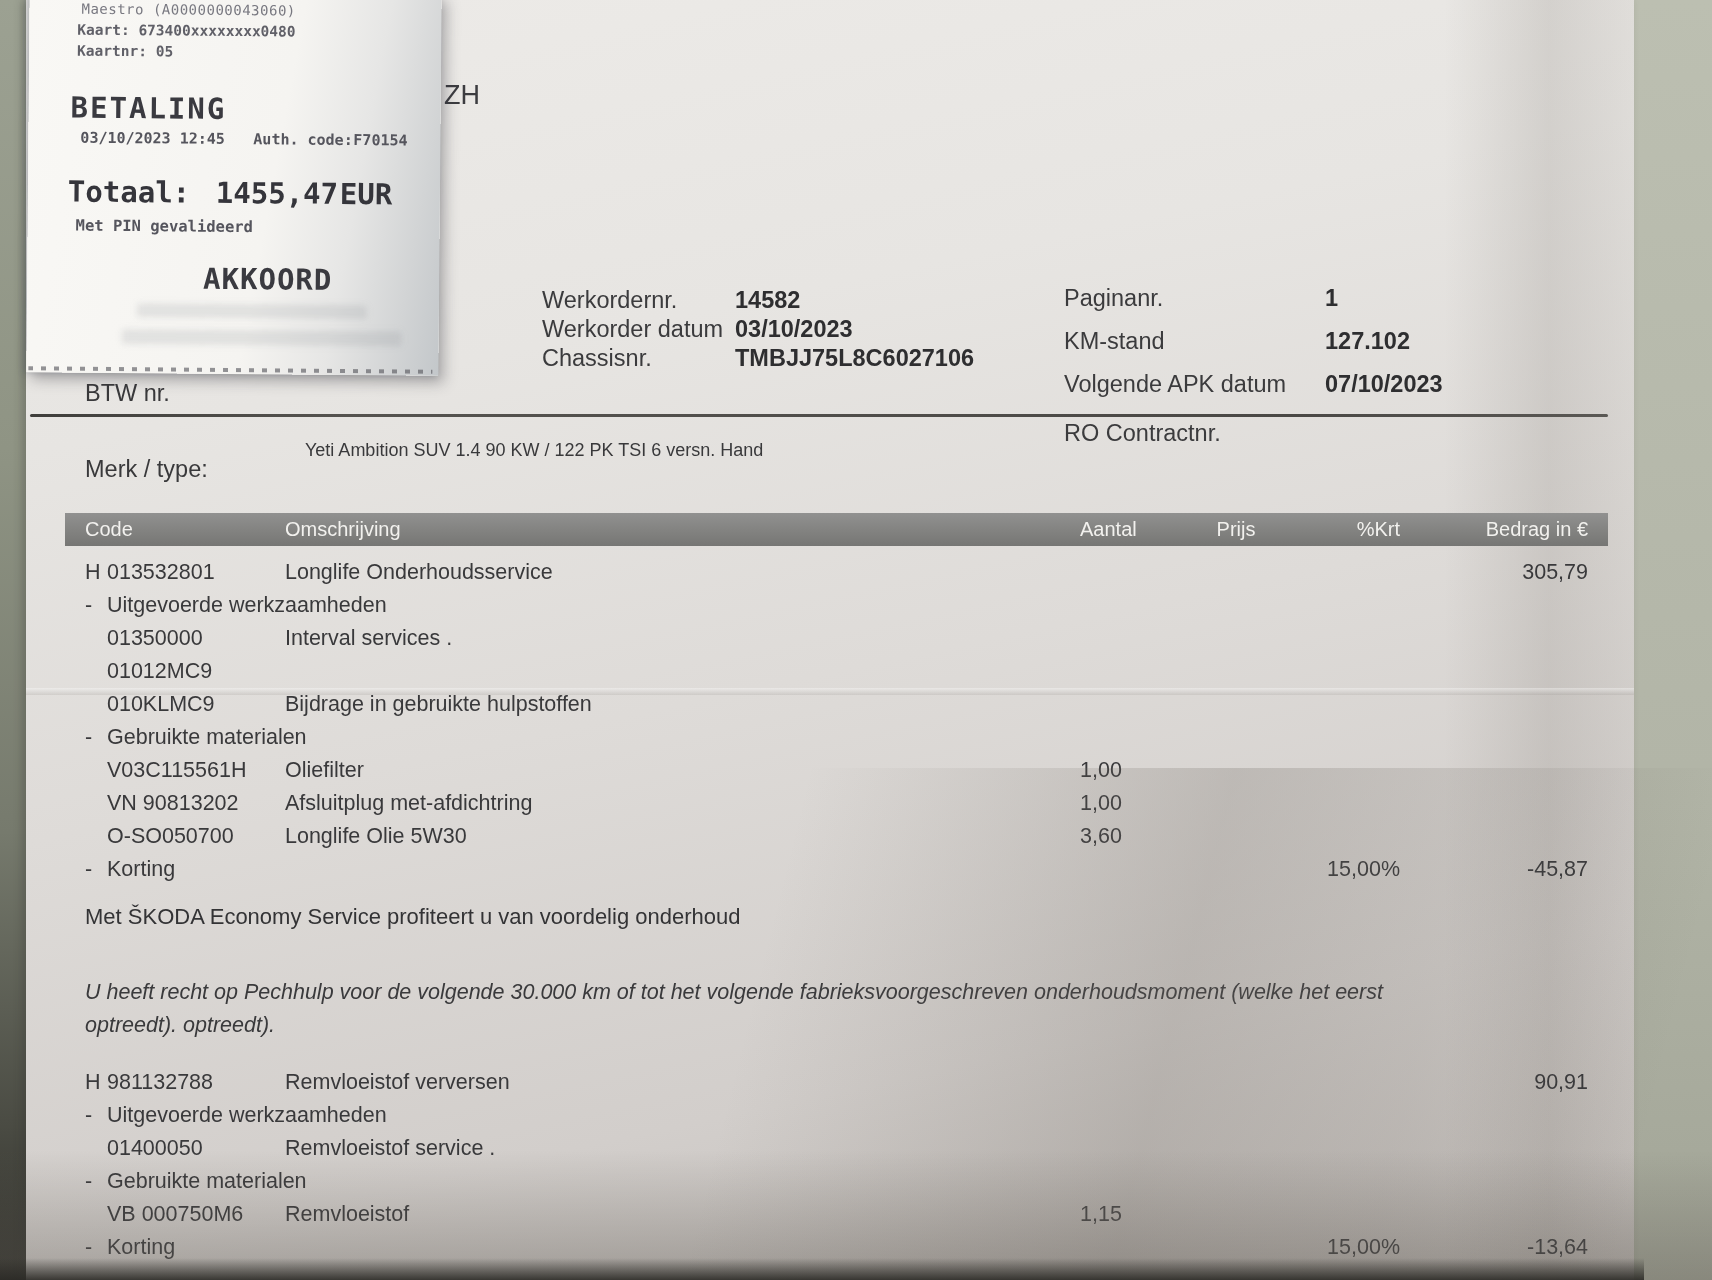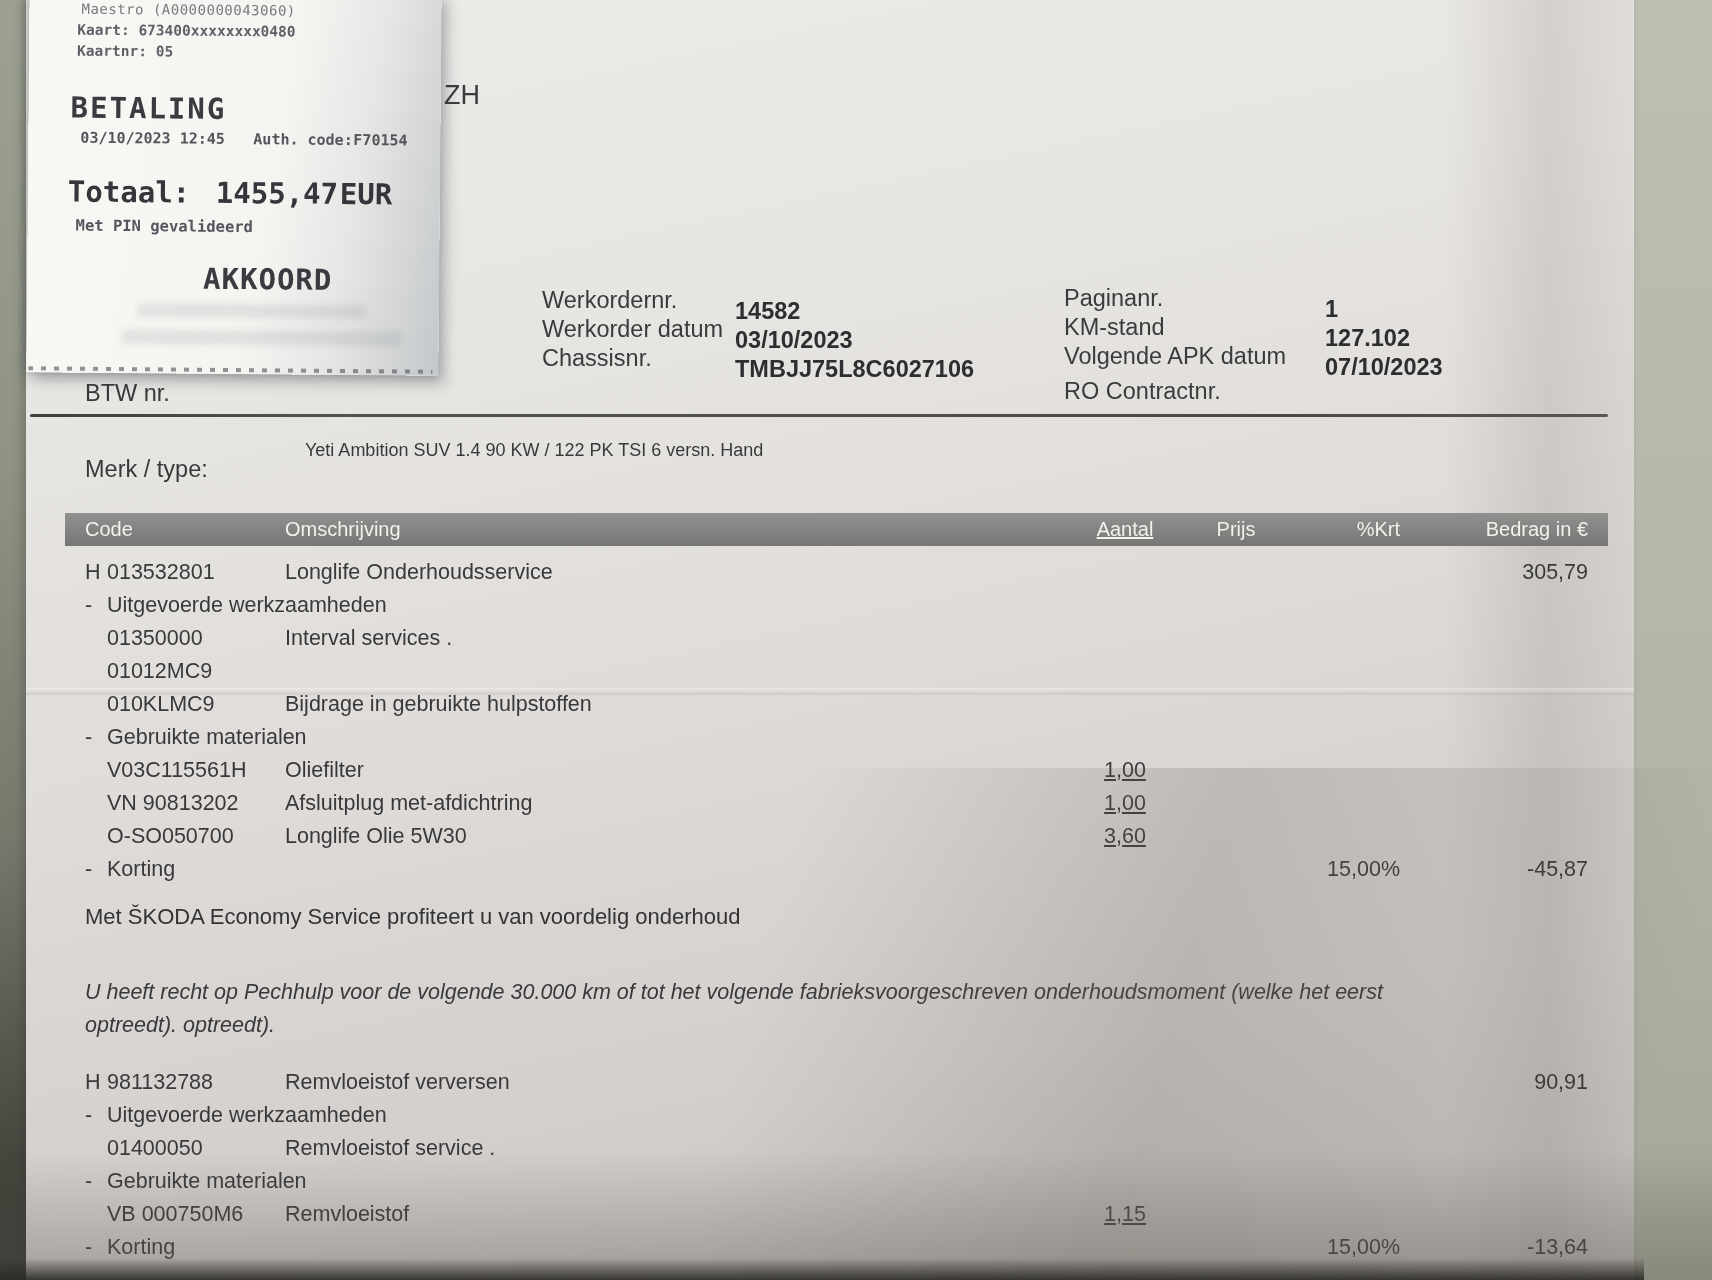--- a/index.html
+++ b/index.html
@@ -48,47 +48,47 @@
   .r-total-cur{left:312px;top:184px;font-size:29px;font-weight:bold;color:#35353b;}
   .r-pin{left:48px;top:226px;font-size:15.5px;color:#55555d;font-weight:bold;}
   .r-status{left:176px;top:270px;font-size:29px;font-weight:bold;color:#3a3a40;letter-spacing:1px;}
   .ghost{position:absolute;background:rgba(120,124,130,.16);filter:blur(3px);border-radius:3px;}
   .ghost1{left:110px;top:312px;width:230px;height:14px;}
   .ghost2{left:95px;top:338px;width:280px;height:15px;}
   
   .zh-partial{position:absolute;left:444px;top:80px;font-size:27px;color:#3c3c40;z-index:4;}
   .info-group{position:absolute;display:flex;flex-direction:column;font-size:23.5px;line-height:29px;z-index:4;}
   #info-left{left:514px;top:286px;}
-  #info-right{left:1036px;top:284px;}
+  #info-right{left:1036px;top:284px;gap:14px;}
   .info-row{display:flex;height:29px;white-space:nowrap;}
   .info-row:nth-child(4){margin-top:6px;}
   #info-left .info-label{width:193px;flex:none;}
   #info-right .info-label{width:261px;flex:none;}
   .info-label{color:#3b3b3d;margin-left:28px;}
-  .info-value{font-weight:bold;color:#2e2e30;margin-top:11px;}
+  .info-value{font-weight:bold;color:#2e2e30;}
   .btw{position:absolute;left:85px;top:380px;font-size:23.5px;z-index:4;}
   .rule{position:absolute;left:30px;top:414px;width:1578px;height:3px;z-index:4;
     background:linear-gradient(to right,#3f3e3b,#55534f 20%,#4a4845 80%,#5a5854);border-radius:2px;}
   .merk-label{position:absolute;left:85px;top:456px;font-size:23.5px;z-index:4;}
   .merk-value{position:absolute;left:285px;top:440px;font-size:18px;z-index:4;white-space:nowrap;margin-left:20px;}
   
   .thead{position:absolute;left:65px;top:513px;width:1543px;height:33px;z-index:4;
     display:flex;align-items:center;padding:0 20px;box-sizing:border-box;
     background:linear-gradient(180deg,#919190 0%,#828280 55%,#767674 100%);
     color:#f2f1ee;font-size:20px;}
   .th-code{width:200px;flex:none;}
   .tsection{position:absolute;left:65px;z-index:4;width:1543px;display:flex;flex-direction:column;}
   #section1{top:556px;}
   #section2{top:1066px;}
   .trow{display:flex;align-items:center;height:33px;padding:0 20px;box-sizing:border-box;
     font-size:21.5px;color:#39393b;white-space:nowrap;}
   .t-prefix{width:22px;flex:none;}
   .t-code{width:178px;flex:none;overflow:visible;}
   .t-desc{flex:1;}
-  .t-aantal{width:90px;flex:none;text-align:center;text-decoration:underline;}
+  .t-aantal{width:90px;flex:none;text-align:left;}
   .t-prijs{width:132px;flex:none;text-align:center;}
   .t-krt{width:98px;flex:none;text-align:right;}
   .t-bedrag{width:188px;flex:none;text-align:right;}
   
   .note-economy{position:absolute;left:85px;top:904px;font-size:22px;color:#333335;z-index:4;white-space:nowrap;}
   .note-italic1{position:absolute;left:85px;top:980px;font-size:21.5px;font-style:italic;color:#3a3a3c;z-index:4;white-space:nowrap;}
   .note-italic2{position:absolute;left:85px;top:1013px;font-size:21.5px;font-style:italic;color:#3a3a3c;z-index:4;white-space:nowrap;}
 </style>
 </head>
 <body>

